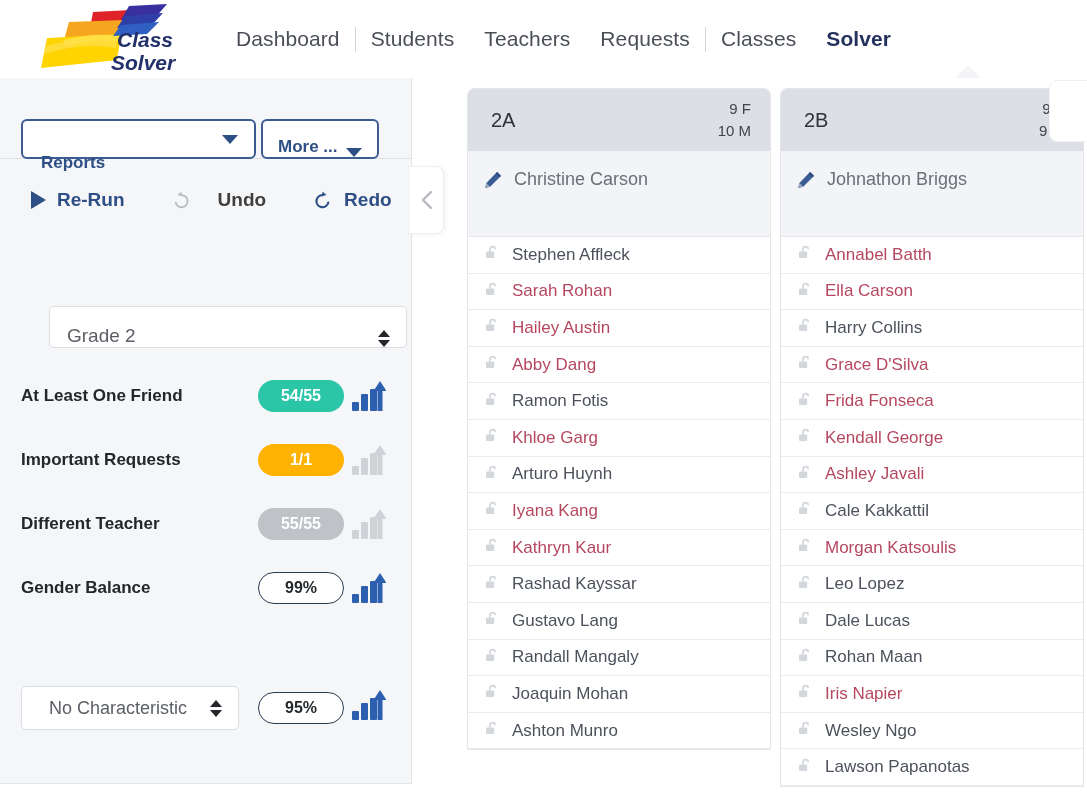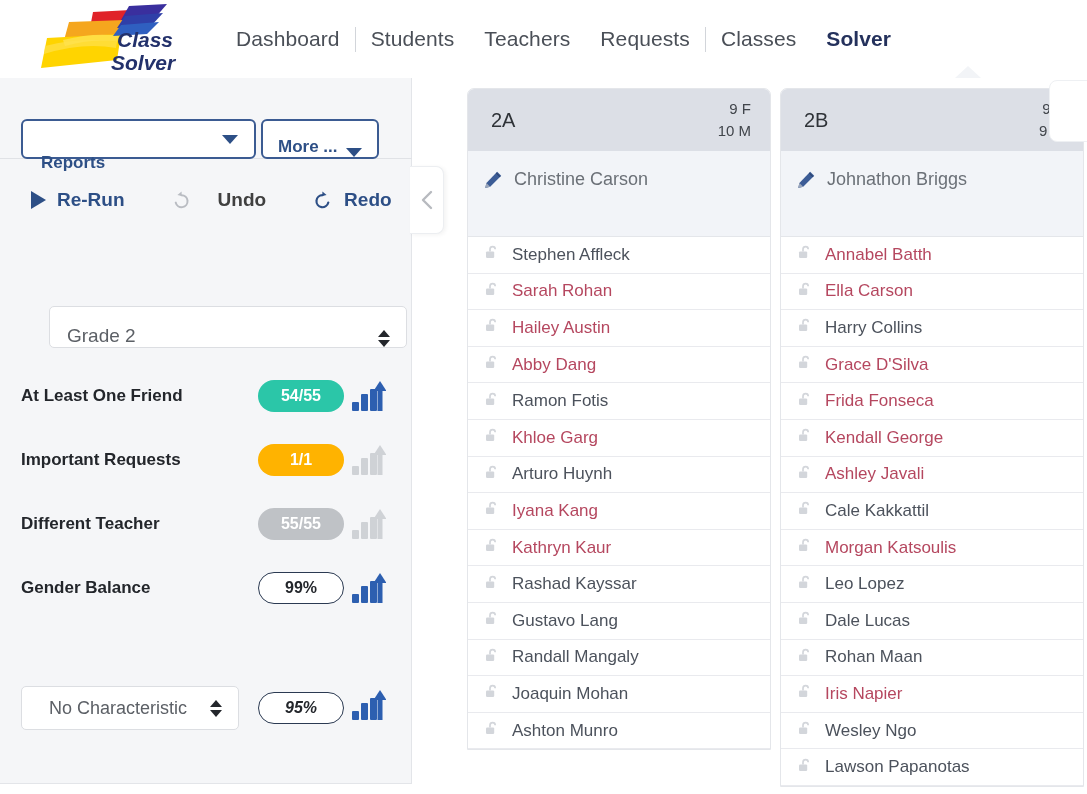--- a/index.html
+++ b/index.html
@@ -164,21 +164,21 @@
   }
   #charSelect {
     position: absolute; left: 21px; top: 0;
     width: 218px; height: 44px;
     background: #ffffff; border: 1px solid #dcdee2; border-radius: 5px;
     display: flex; align-items: center; cursor: pointer; padding-left: 12px;
   }
   #charSelect .sel-text {
     flex: 1; padding-left: 15px; font-size: 18px; color: #5c6066; white-space: nowrap;
   }
-  #charBadge { position: absolute; left: 258px; top: 6px; font-style: italic; }
+  #charBadge { position: absolute; left: 258px; top: 6px; }
   #charBar   { position: absolute; left: 352px; top: 4px; }
 
   #leftBottomRule {
     position: absolute; left: 0; bottom: 0; width: 412px; height: 1px;
     background: #e3e5e9;
   }
 
   
   #columns {
     position: absolute; left: 460px; top: 10px;

